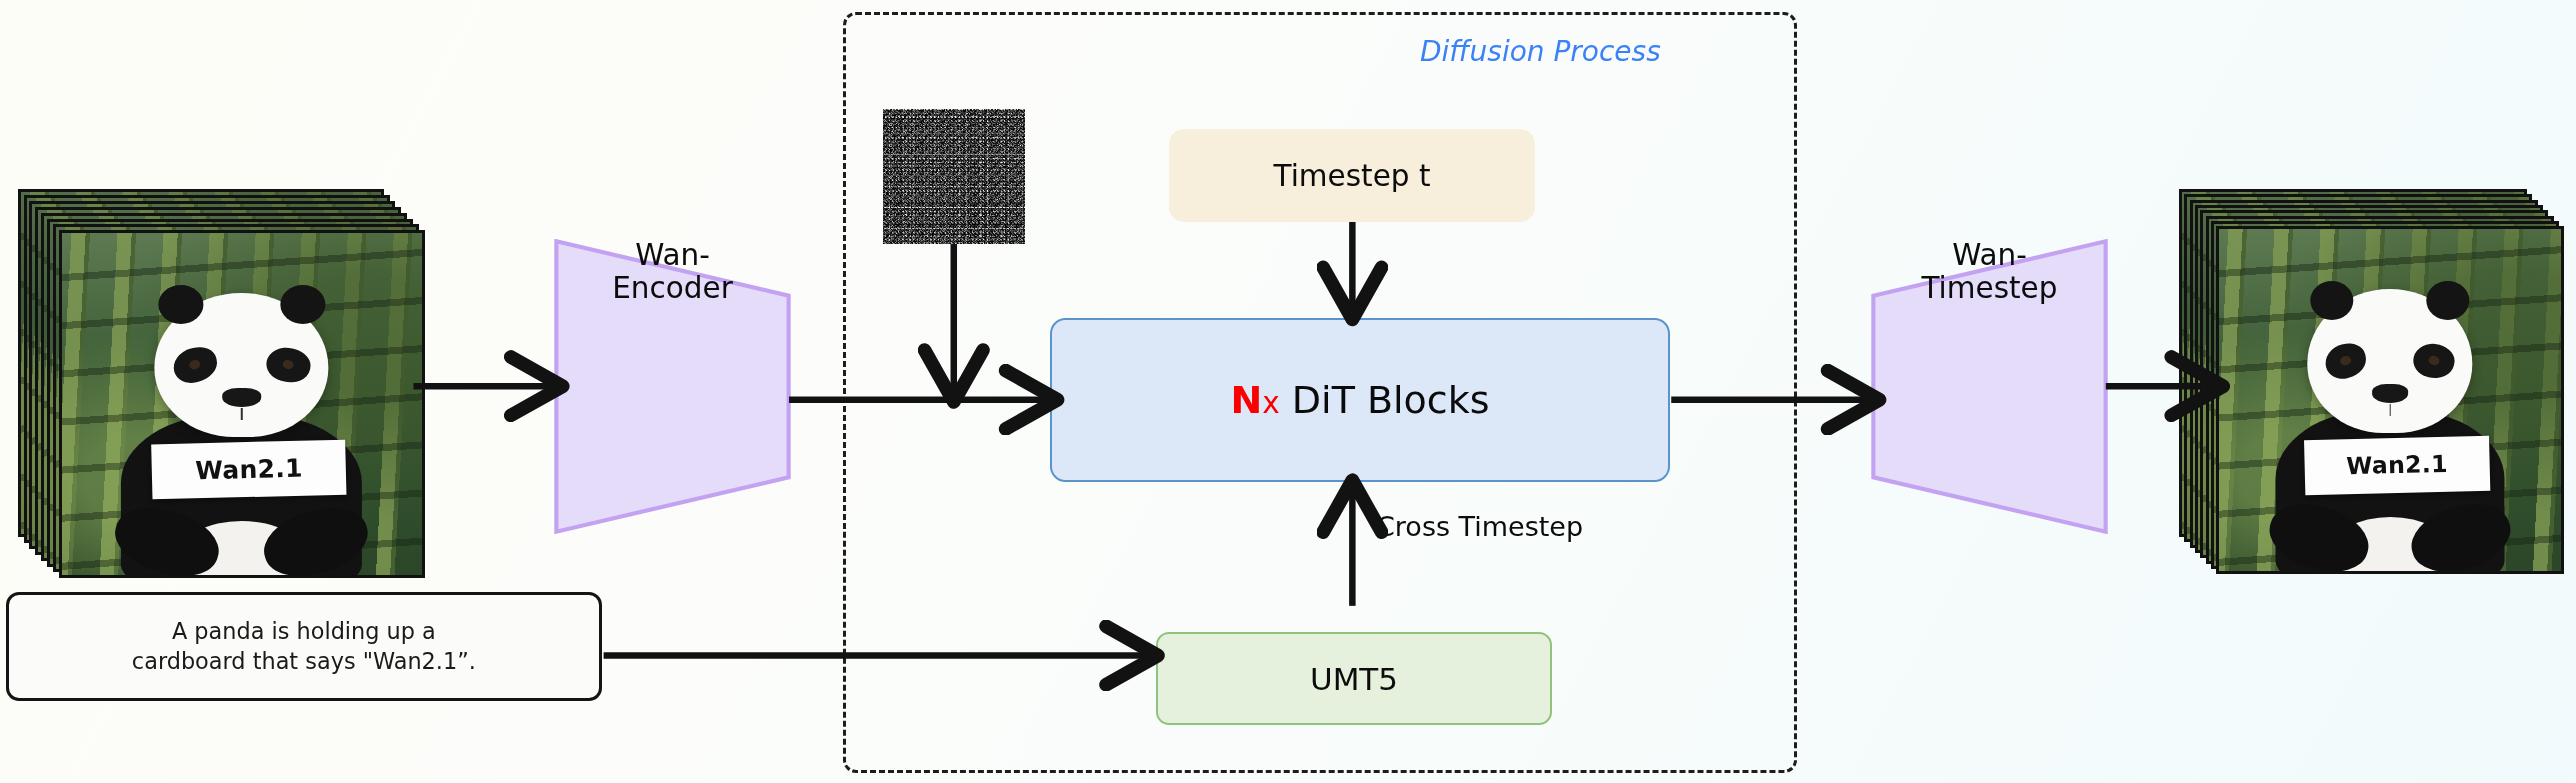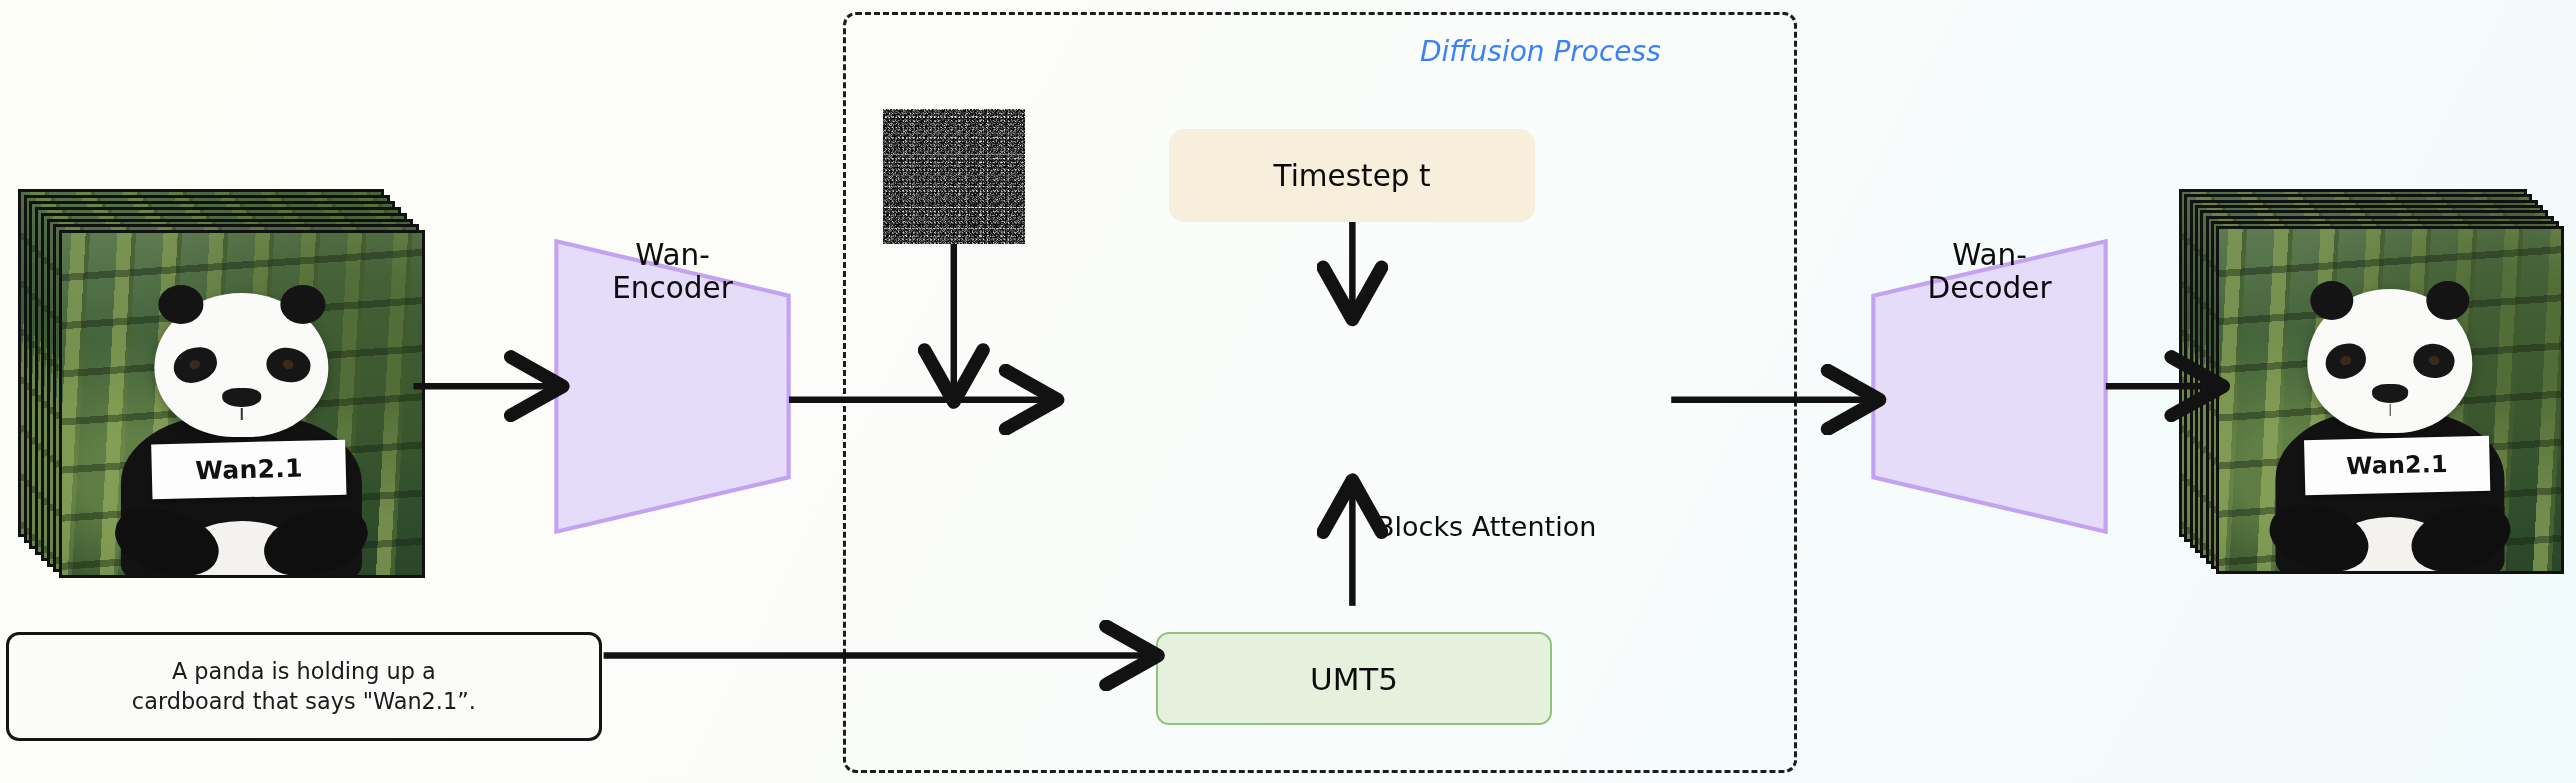--- a/index.html
+++ b/index.html
@@ -243,41 +243,46 @@
       <div>Encoder</div>
     </div>
   </div>
 
   <div id="noise-patch" style="left:883px;top:109px;width:142px;height:135px;"></div>
 
   <div class="rbox" id="timestep-box" style="left:1169px;top:129px;width:366px;height:93px;">
     <span class="txt">Timestep t</span>
   </div>
 
+  <div class="rbox" id="dit-box" style="left:1050px;top:318px;width:620px;height:164px;">
+    <span class="txt">
+      <b class="n">N</b><span class="x">x</span> <span>DiT Blocks</span>
+    </span>
+  </div>
 
   <div class="rbox" id="umt5-box" style="left:1156px;top:608px;width:396px;height:93px;">
     <span class="txt">UMT5</span>
   </div>
 
-  <div id="cross-attn-label" style="left:1376px;top:511px;">Blocks Attention</div>
-
-  <div id="prompt-box" style="left:5.9px;top:632px;width:596px;height:109px;">
+  <div id="cross-attn-label" style="left:1376px;top:511px;">Cross Timestep</div>
+
+  <div id="prompt-box" style="left:5.9px;top:592px;width:596px;height:109px;">
     <div class="txt">
       <div>A panda is holding up a</div>
       <div>cardboard that says "Wan2.1”.</div>
     </div>
   </div>
 
   <div class="trap" style="left:1871px;top:239px;width:237px;height:295px;">
     <svg viewBox="0 0 402 500" preserveAspectRatio="none">
       <polygon points="4,96 398,4 398,496 4,404" fill="#e5dcfa" stroke="#c3a2f2" stroke-width="7"></polygon>
     </svg>
     <div class="lbl">
       <div>Wan-</div>
-      <div>Decoder</div>
+      <div>Timestep</div>
     </div>
   </div>
 
   <div class="framestack" style="left:2179px;top:189px;width:390px;height:390px;">
     <div class="frame" style="left:0px;   top:0px;  width:348px;height:348px;">
         <div class="panda-art">
           <div class="bamboo"></div>
           <div class="blurveil"></div>
         </div>
       </div>

